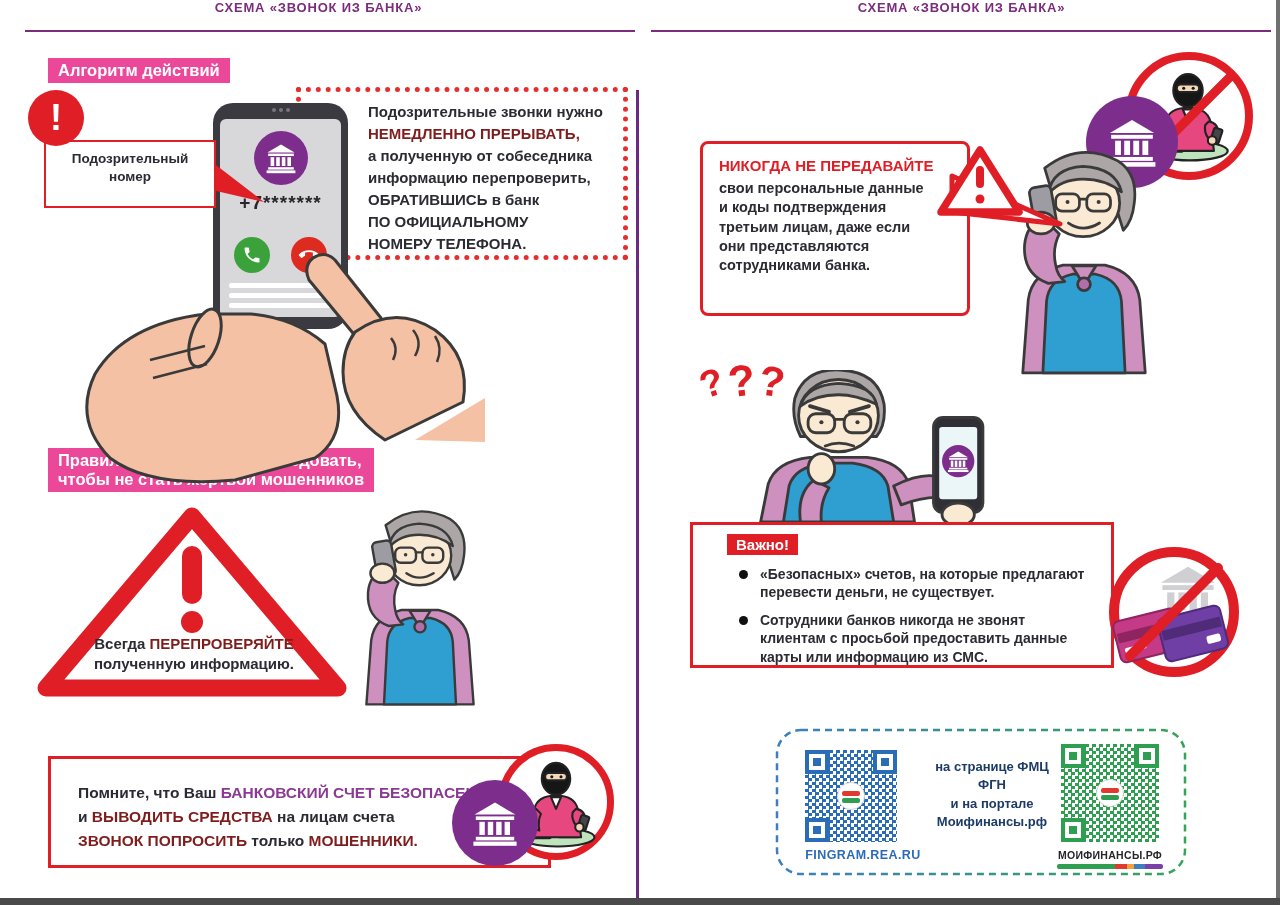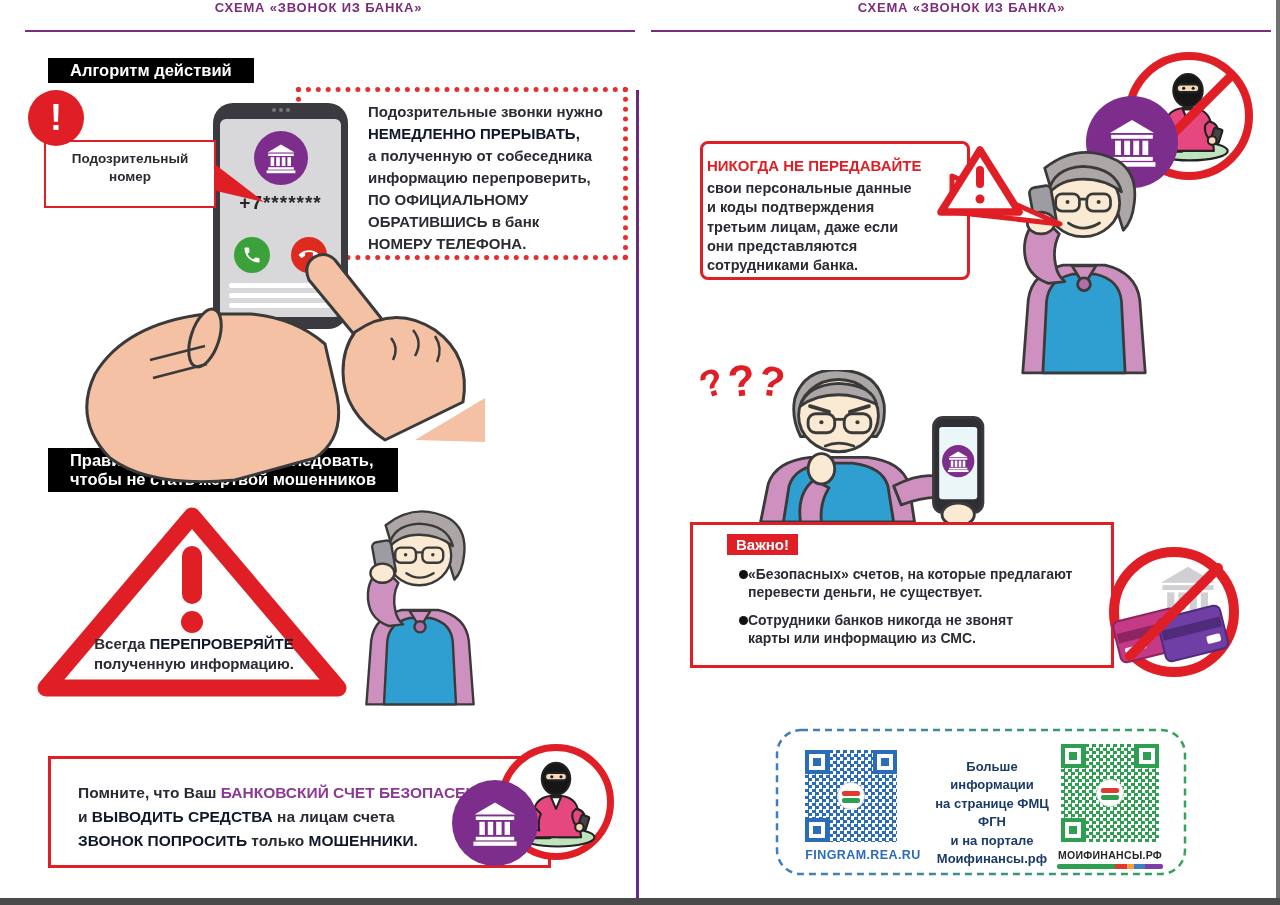--- a/index.html
+++ b/index.html
@@ -1,21 +1,21 @@
 <!DOCTYPE html>
 <html><head>
 <meta charset="utf-8">
 <style>
   html,body{margin:0;padding:0;background:#e8e8e8;}
   .stage{position:relative;width:1280px;height:905px;background:#fff;overflow:hidden;
          font-family:"Liberation Sans","DejaVu Sans",sans-serif;font-weight:700;color:#2b2b33;}
   .abs{position:absolute;}
   .ctr{text-align:center;}
-  .purple-box{background:#000000;color:#fff;display:inline-block;padding:3px 22px;line-height:1.16;}
-  .red-t{color:#0f172a;}
+  .purple-box{background:#ec4899;color:#fff;display:inline-block;padding:3px 10px;line-height:1.16;}
+  .red-t{color:#7f1d1d;}
   .purple-t{color:#8b3a94;}
   .dark-t{color:#2b2b33;}
   .hdr{font-size:13px;letter-spacing:.8px;color:#7b2c7c;}
   .hline{background:#7b2c7c;height:2px;}
   .outline-red{border:3px solid #e01e25;background:#fff;}
   .callout{border:2.5px solid #e01e25;background:#fff;font-size:13.5px;line-height:1.35;padding-top:8px;}
   .excl-circle{width:56px;height:56px;border-radius:50%;background:#e01e25;color:#fff;
                font-size:36px;display:flex;align-items:center;justify-content:center;}
   .ring{border-radius:50%;background:#fff;}
   .bank-circle{border-radius:50%;background:#7d2e8d;display:flex;align-items:center;justify-content:center;}
@@ -25,21 +25,21 @@
   .speaker i{width:4px;height:4px;border-radius:50%;background:#76767d;}
   .call-btn{position:absolute;width:36px;height:36px;border-radius:50%;display:flex;align-items:center;justify-content:center;}
   .screen-bars{position:absolute;bottom:9px;left:50%;transform:translateX(-50%);display:flex;flex-direction:column;gap:5px;align-items:center;}
   .screen-bars i{display:block;width:104px;height:5px;background:#fff;border-radius:2px;}
   .alert-text{font-size:15px;line-height:22px;}
   .tri-text{font-size:15px;line-height:1.35;}
   .rem-text{font-size:15.5px;line-height:1.55;}
   .nv-title{color:#e01e25;font-size:15px;margin-bottom:5px;}
   .nv-line{font-size:14.5px;line-height:1.33;}
   .imp-label{background:#e01e25;color:#fff;font-size:15px;padding:2px 9px;display:inline-block;}
-  .bullet-row{display:flex;margin-bottom:9px;}
+  .bullet-row{display:flex;gap:12px;margin-bottom:9px;}
   .bullet-dot{width:9px;height:9px;border-radius:50%;background:#111;margin-top:5px;flex:none;}
   .bullet-text{font-size:14px;line-height:1.32;width:360px;}
   .qmark{color:#e01e25;font-size:42px;display:inline-block;}
   .qr{color:#2b6cb8;}
   .qr,.qr *{box-sizing:border-box;}
   .qr{background-color:#fff;background-image:repeating-conic-gradient(currentColor 0% 25%, #fff 0% 50%);background-size:7px 7px;}
   .qr .f{position:absolute;width:24px;height:24px;border:4px solid currentColor;background:#fff;}
   .qr .f::after{content:'';position:absolute;left:4px;top:4px;right:4px;bottom:4px;background:currentColor;}
   .qr .f.tl{left:0;top:0}.qr .f.tr{right:0;top:0}.qr .f.bl{left:0;bottom:0}
   .qr .logo{position:absolute;left:50%;top:50%;width:28px;height:28px;margin:-14px 0 0 -14px;border-radius:50%;
@@ -138,22 +138,22 @@
   <div class="abs hline" style="left:25px;top:30px;width:610px;"></div>
 
   <div class="abs purple-box" style="left:48px;top:58px;font-size:16.5px;">Алгоритм действий</div>
 
   <div class="abs" style="left:296px;top:87px;width:332px;height:173px;border:5px dotted #e62e2e;z-index:1;box-sizing:border-box;"></div>
   <div class="abs alert-text" style="left:368px;top:101px;width:255px;z-index:2;">
     <div class="dark-t">Подозрительные звонки нужно</div>
     <div class="red-t">НЕМЕДЛЕННО ПРЕРЫВАТЬ,</div>
     <div class="dark-t">а полученную от собеседника</div>
     <div class="dark-t">информацию перепроверить,</div>
+    <div class="dark-t">ОБРАТИВШИСЬ в банк</div>
     <div class="dark-t">ПО ОФИЦИАЛЬНОМУ</div>
-    <div class="dark-t">ОБРАТИВШИСЬ в банк</div>
     <div class="dark-t">НОМЕРУ ТЕЛЕФОНА.</div>
   </div>
 
   <div class="abs phone-frame" style="left:213px;top:103px;width:135px;height:226px;z-index:3;">
     <div class="speaker">
         <i></i>
         <i></i>
         <i></i>
       </div>
     <div class="phone-screen">
@@ -259,21 +259,21 @@
       </svg>
   </div>
   <div class="abs bank-circle" style="left:1086px;top:96px;width:92px;height:92px;z-index:2;">
     <svg width="52" height="52" viewBox="0 0 40 40">
         <g fill="#fff">
           <use href="#bank"></use>
         </g>
       </svg>
   </div>
 
-  <div class="abs outline-red" style="left:700px;top:141px;width:270px;height:139px;border-radius:8px;box-sizing:border-box;padding:13px 4px;z-index:3;">
+  <div class="abs outline-red" style="left:700px;top:141px;width:270px;height:175px;border-radius:8px;box-sizing:border-box;padding:13px 16px;z-index:3;">
     <div class="nv-title">НИКОГДА НЕ ПЕРЕДАВАЙТЕ</div>
     <div class="nv-line">свои персональные данные</div>
     <div class="nv-line">и коды подтверждения</div>
     <div class="nv-line">третьим лицам, даже если</div>
     <div class="nv-line">они представляются</div>
     <div class="nv-line">сотрудниками банка.</div>
   </div>
 
   <svg class="abs" style="left:988px;top:146px;z-index:3;" width="192" height="229" viewBox="0 0 210 250">
       <use href="#oldman"></use>
@@ -304,20 +304,21 @@
         <span class="bullet-dot"></span>
         <span class="bullet-text">
           <div>«Безопасных» счетов, на которые предлагают</div>
           <div>перевести деньги, не существует.</div>
         </span>
       </div>
       <div class="bullet-row">
         <span class="bullet-dot"></span>
         <span class="bullet-text">
           <div>Сотрудники банков никогда не звонят</div>
+          <div>клиентам с просьбой предоставить данные</div>
           <div>карты или информацию из СМС.</div>
         </span>
       </div>
     </div>
   </div>
 
   <svg class="abs" style="left:1104px;top:542px;z-index:2;" width="140" height="140" viewBox="0 0 140 140">
     <circle cx="70" cy="70" r="60" fill="#fff" stroke="#e01e25" stroke-width="10"></circle>
     <g transform="translate(52,20) scale(1.6)" fill="#CFCFD4">
         <use href="#bank"></use>
@@ -349,21 +350,20 @@
       <div class="f tl"></div>
         <div class="f tr"></div>
         <div class="f bl"></div>
       <div class="logo">
           <i class="r"></i>
           <i class="g"></i>
         </div>
     </div>
     <div class="abs ctr fingram" style="left:20px;top:120px;width:136px;">FINGRAM.REA.RU</div>
     <div class="abs ctr" style="left:152px;top:30px;width:130px;color:#1c3b66;font-size:13px;line-height:1.42;">
-      <div>Больше информации</div>
       <div>на странице ФМЦ ФГН</div>
       <div>и на портале</div>
       <div>Моифинансы.рф</div>
     </div>
     <div class="qr abs" style="left:286px;top:16px;width:98px;height:98px;color:#2e9e50;">
       <div class="f tl"></div>
         <div class="f tr"></div>
         <div class="f bl"></div>
       <div class="logo">
           <i class="r"></i>

